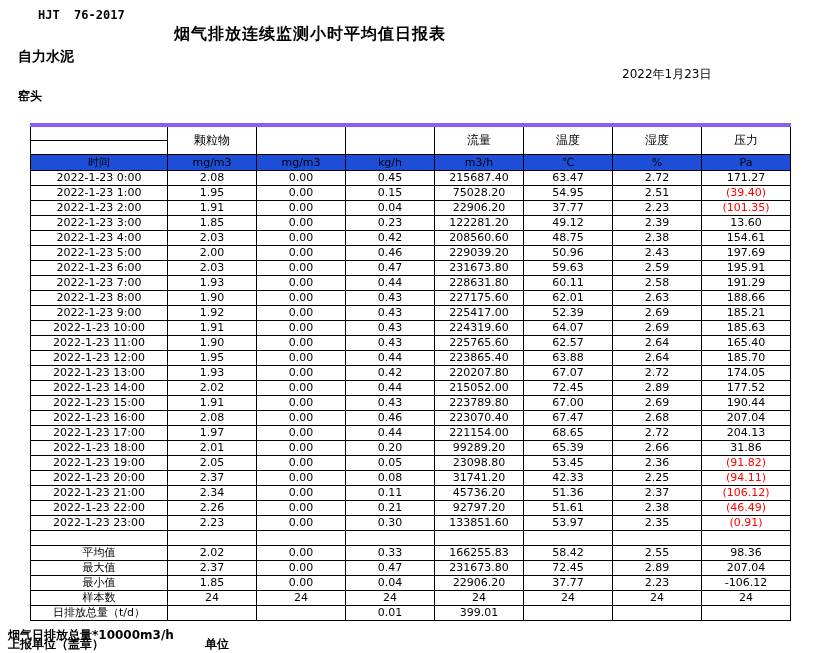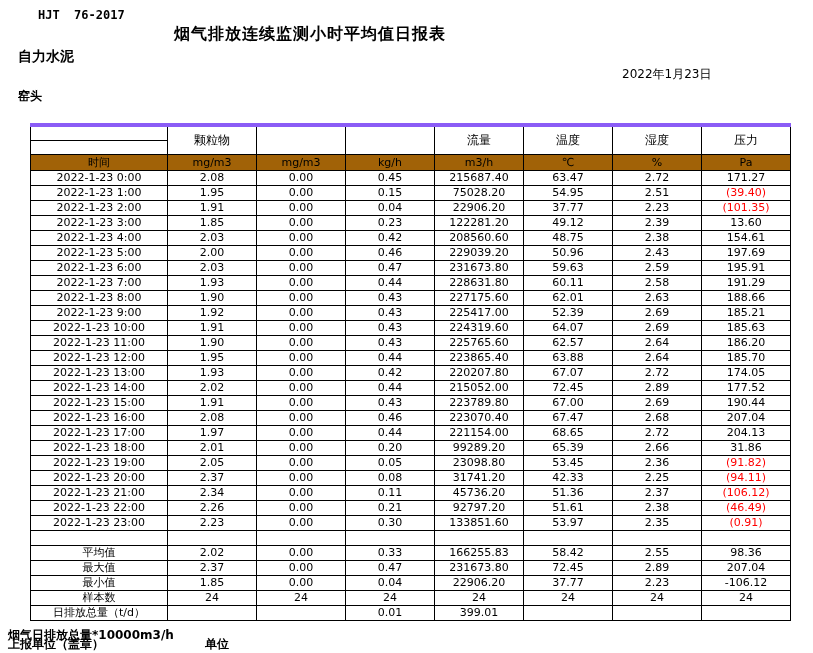--- a/index.html
+++ b/index.html
@@ -13,21 +13,21 @@
   .station{position:absolute;left:18px;top:82px;font-size:12px;font-weight:bold;margin-top:6px;}
   .rpt-date{position:absolute;left:622px;top:66px;font-size:12px;}
   table.rpt{position:absolute;left:30px;top:123px;width:760px;border-collapse:collapse;
             table-layout:fixed;border-top:4px solid #8b5cf6;}
   table.rpt td{border:1px solid #000;text-align:center;font-size:11px;height:14px;
                line-height:14px;padding:0;overflow:hidden;white-space:nowrap;}
   tr.group-row td{height:27px;font-size:12px;line-height:27px;}
   tr.group-row td.split{line-height:normal;}
   .split .half{height:13px;}
   .split .top{border-bottom:1px solid #000;}
-  tr.unit-row td{background:#a16207;height:15px;line-height:15px;}
+  tr.unit-row td{background:#1d4ed8;height:15px;line-height:15px;}
   td.neg{color:#ff0000;}
   .footer-note{position:absolute;left:8px;top:617px;font-size:12px;font-weight:bold;margin-top:10px;}
   .footer-line2a{position:absolute;left:8px;top:636px;font-size:12px;font-weight:bold;}
   .footer-line2b{position:absolute;left:205px;top:636px;font-size:12px;font-weight:bold;}
 </style>
 </head>
 <body>
 
 <div class="page">
   <div class="std-code">HJT  76-2017</div>
@@ -182,21 +182,21 @@
           <td>185.63</td>
         </tr>
         <tr class="data-row">
           <td>2022-1-23 11:00</td>
           <td>1.90</td>
           <td>0.00</td>
           <td>0.43</td>
           <td>225765.60</td>
           <td>62.57</td>
           <td>2.64</td>
-          <td>186.20</td>
+          <td>165.40</td>
         </tr>
         <tr class="data-row">
           <td>2022-1-23 12:00</td>
           <td>1.95</td>
           <td>0.00</td>
           <td>0.44</td>
           <td>223865.40</td>
           <td>63.88</td>
           <td>2.64</td>
           <td>185.70</td>

